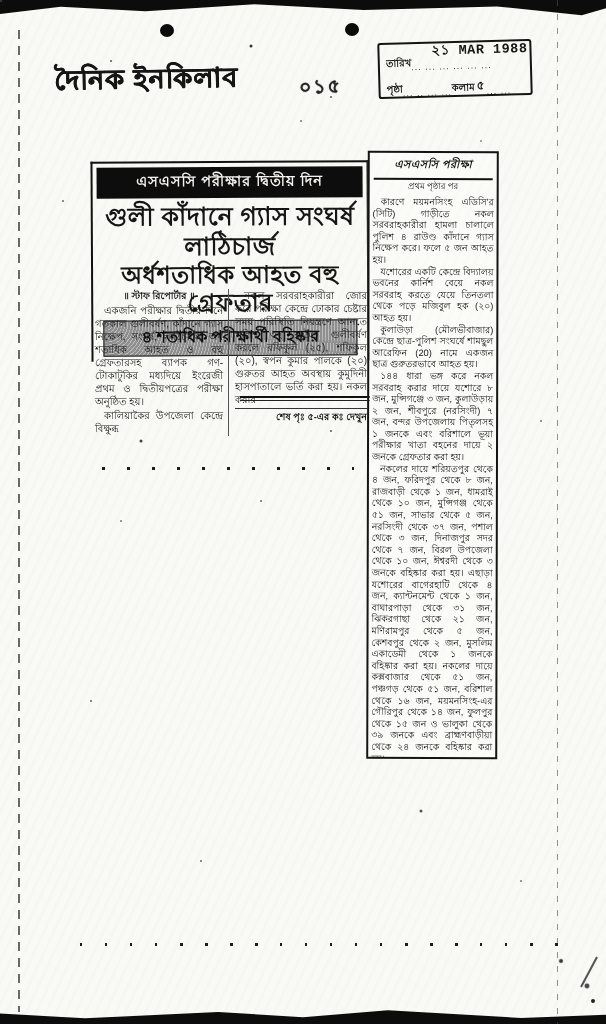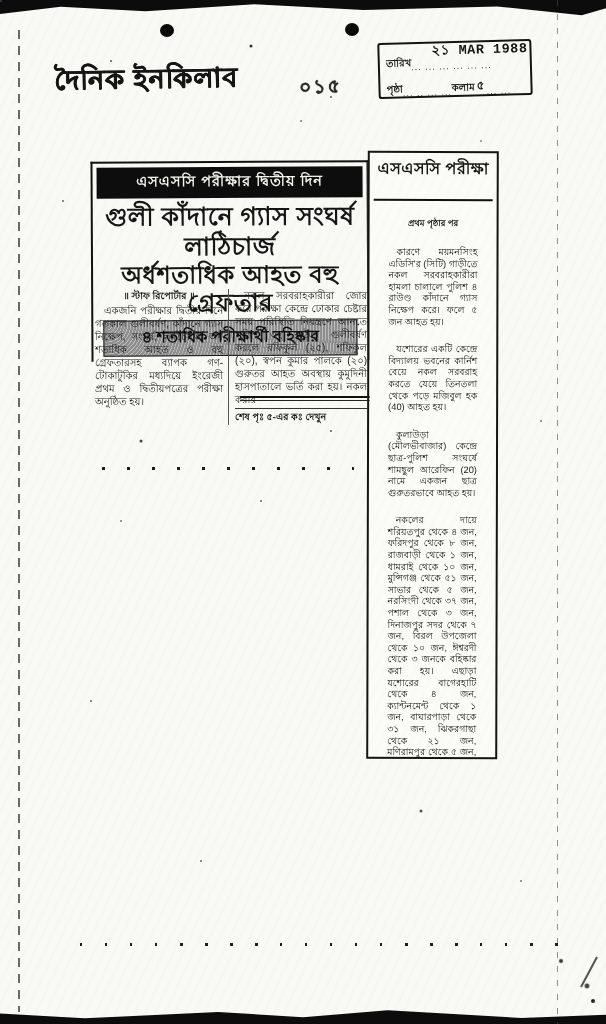--- a/index.html
+++ b/index.html
@@ -56,34 +56,34 @@
       repeating-radial-gradient(circle at 2px 2px, rgba(255,255,255,.4) 0 .7px, transparent 1px 3px),
       #8f8f8f;}
 
   
   .bodycols{position:absolute;left:93px;top:289px;width:276px;display:flex;}
   .bcol{font-size:10px;line-height:13px;text-align:justify;}
   .bcol p{margin:0 0 1px 0;text-indent:9px;}
   .col1{width:142px;padding:0 5px 0 2px;box-sizing:border-box;}
   .col2{width:148px;border-left:1px solid #555;padding:0 2px 0 6px;box-sizing:border-box;}
   .byline{text-align:center;font-size:9.5px;font-weight:700;margin:0 0 2px 0;}
-  .contnote{margin-top:2px;text-align:left;font-size:9.5px;font-weight:700;
+  .contnote{margin-top:2px;text-align:right;font-size:9.5px;font-weight:700;
     border-top:1px solid #333;padding:1px 0 2px 0;}
   .heavy-rule{position:absolute;left:240px;top:396px;width:130px;height:5px;
     border-top:2.5px solid #111;border-bottom:1px solid #222;box-sizing:border-box;}
 
   
   .sidebar{position:absolute;left:367px;top:151px;width:131px;height:608px;
     border:2px solid #141414;box-sizing:border-box;padding:2px 3px;overflow:hidden;
     transform:rotate(0.15deg);background:rgba(255,255,255,.35);}
-  .sb-header{font-size:16px;font-weight:800;text-align:center;border-bottom:2px solid #111;
-    padding:1px 0 16px 0;margin:0 1px;letter-spacing:.5px;}
-  .sb-sub{font-size:8.5px;text-align:center;margin:16px 0 3px 0;font-weight:700;}
+  .sb-header{font-size:11px;font-weight:800;text-align:center;border-bottom:2px solid #111;
+    padding:1px 0 3px 0;margin:0 1px;letter-spacing:.5px;font-style:italic;}
+  .sb-sub{font-size:8.5px;text-align:center;margin:0 0 3px 0;font-weight:400;}
   .sb-body{font-size:9.3px;line-height:11.6px;text-align:justify;}
-  .sb-body p{margin:16px;text-indent:8px;}
+  .sb-body p{margin:0;text-indent:8px;}
 
   
   .dotline{position:absolute;height:3px;
     background:repeating-linear-gradient(to right,#1d1d1d 0 2.5px,transparent 2.5px 25px);}
   .dotline-a{left:102px;top:467px;width:252px;}
   .dotline-b{left:80px;top:943px;width:482px;}
 
   
   .noise{position:absolute;left:0;top:0;width:2px;height:2px;background:#444;border-radius:50%;
     box-shadow:110px 60px 0 0 #555, 250px 45px 0 0.5px #333, 330px 96px 0 0 #555,
@@ -131,35 +131,37 @@
     <div class="kicker">এসএসসি পরীক্ষার দ্বিতীয় দিন</div>
     <div class="hl1">গুলী কাঁদানে গ্যাস সংঘর্ষ লাঠিচার্জ</div>
     <div class="hl2">অর্ধশতাধিক আহত বহু গ্রেফতার</div>
     <div class="subhead">৪ শতাধিক পরীক্ষার্থী বহিষ্কার</div>
   </div>
 
   <div class="bodycols">
     <div class="bcol col1">
       <div class="byline">॥ স্টাফ রিপোর্টার ॥</div>
       <p>একজনি পরীক্ষার দ্বিতীয় দিনে গতকাল গুলীবর্ষণ, কাঁদানে গ্যাস নিক্ষেপ, সংঘর্ষ, লাঠিচার্জে অর্ধ শতাধিক আহত ও বহু গ্রেফতারসহ ব্যাপক গণ-টোকাটুকির মধ্যদিয়ে ইংরেজী প্রথম ও দ্বিতীয়পত্রের পরীক্ষা অনুষ্ঠিত হয়।</p>
+      <p>কালিয়াকৈর উপজেলা কেন্দ্রে বিক্ষুব্ধ</p>
     </div>
     <div class="bcol col2">
       <p>নকল সরবরাহকারীরা জোর করে পরীক্ষা কেন্দ্রে ঢোকার চেষ্টার সময় পরিস্থিতি নিয়ন্ত্রণে আনতে পুলিশ ৩২ রাউণ্ড গুলীবর্ষণ করলে রফিকুল (২৫), শফিকুল (২০), স্বপন কুমার পালকে (২০) গুরুতর আহত অবস্থায় কুমুদিনী হাসপাতালে ভর্তি করা হয়। নকল করার</p>
       <div class="contnote">শেষ পৃঃ ৫-এর কঃ দেখুন</div>
     </div>
   </div>
   <div class="heavy-rule"></div>
 
   <div class="sidebar">
     <div class="sb-header">এসএসসি পরীক্ষা</div>
     <div class="sb-sub">প্রথম পৃষ্ঠার পর</div>
     <div class="sb-body">
       <p>কারণে ময়মনসিংহ এডিসি'র (সিটি) গাড়ীতে নকল সরবরাহকারীরা হামলা চালালে পুলিশ ৪ রাউণ্ড কাঁদানে গ্যাস নিক্ষেপ করে। ফলে ৫ জন আহত হয়।</p>
-      <p>যশোরের একটি কেন্দ্রে বিদ্যালয় ভবনের কার্নিশ বেয়ে নকল সরবরাহ করতে যেয়ে তিনতলা থেকে পড়ে মজিবুল হক (40) আহত হয়।</p>
+      <p>যশোরের একটি কেন্দ্রে বিদ্যালয় ভবনের কার্নিশ বেয়ে নকল সরবরাহ করতে যেয়ে তিনতলা থেকে পড়ে মজিবুল হক (২০) আহত হয়।</p>
       <p>কুলাউড়া (মৌলভীবাজার) কেন্দ্রে ছাত্র-পুলিশ সংঘর্ষে শামছুল আরেফিন (20) নামে একজন ছাত্র গুরুতরভাবে আহত হয়।</p>
+      <p>১৪৪ ধারা ভঙ্গ করে নকল সরবরাহ করার দায়ে যশোরে ৮ জন, মুন্সিগঞ্জে ৩ জন, কুলাউড়ায় ২ জন, শীবপুরে (নরসিংদী) ৭ জন, বন্দর উপজেলায় পিতৃলসহ ১ জনকে এবং বরিশালে ভূয়া পরীক্ষার খাতা বহনের দায়ে ২ জনকে গ্রেফতার করা হয়।</p>
       <p>নকলের দায়ে শরিয়তপুর থেকে ৪ জন, ফরিদপুর থেকে ৮ জন, রাজবাড়ী থেকে ১ জন, ধামরাই থেকে ১০ জন, মুন্সিগঞ্জ থেকে ৫১ জন, সাভার থেকে ৫ জন, নরসিংদী থেকে ৩৭ জন, পশাল থেকে ৩ জন, দিনাজপুর সদর থেকে ৭ জন, বিরল উপজেলা থেকে ১০ জন, ঈশ্বরদী থেকে ৩ জনকে বহিষ্কার করা হয়। এছাড়া যশোরের বাগেরহাটি থেকে ৪ জন, ক্যান্টনমেন্ট থেকে ১ জন, বাঘারপাড়া থেকে ৩১ জন, ঝিকরগাছা থেকে ২১ জন, মণিরামপুর থেকে ৫ জন, কেশবপুর থেকে ২ জন, মুসলিম একাডেমী থেকে ১ জনকে বহিষ্কার করা হয়। নকলের দায়ে কক্সবাজার থেকে ৫১ জন, পঞ্চগড় থেকে ৫১ জন, বরিশাল থেকে ১৬ জন, ময়মনসিংহ-এর গৌরিপুর থেকে ১৪ জন, ফুলপুর থেকে ১৫ জন ও ভালুকা থেকে ৩৯ জনকে এবং ব্রাহ্মণবাড়ীয়া থেকে ২৪ জনকে বহিষ্কার করা হয়।</p>
     </div>
   </div>
 
   <div class="dotline dotline-a"></div>
   <div class="dotline dotline-b"></div>
 
 </div>
 
 </body></html>

